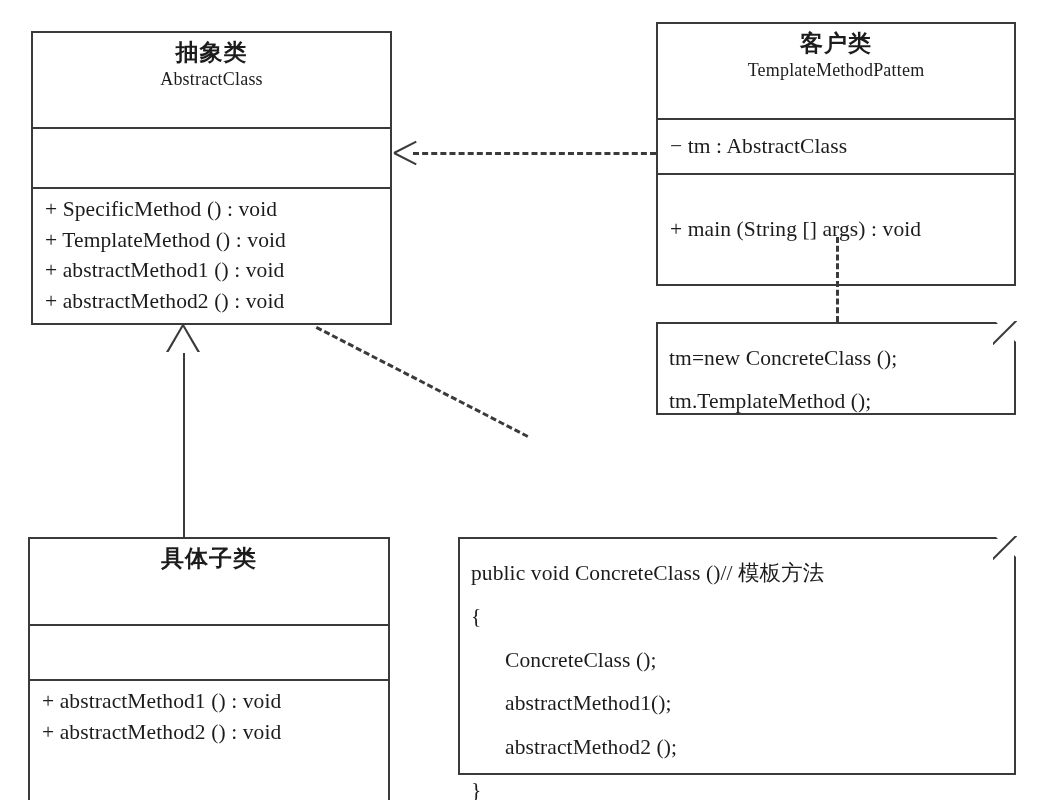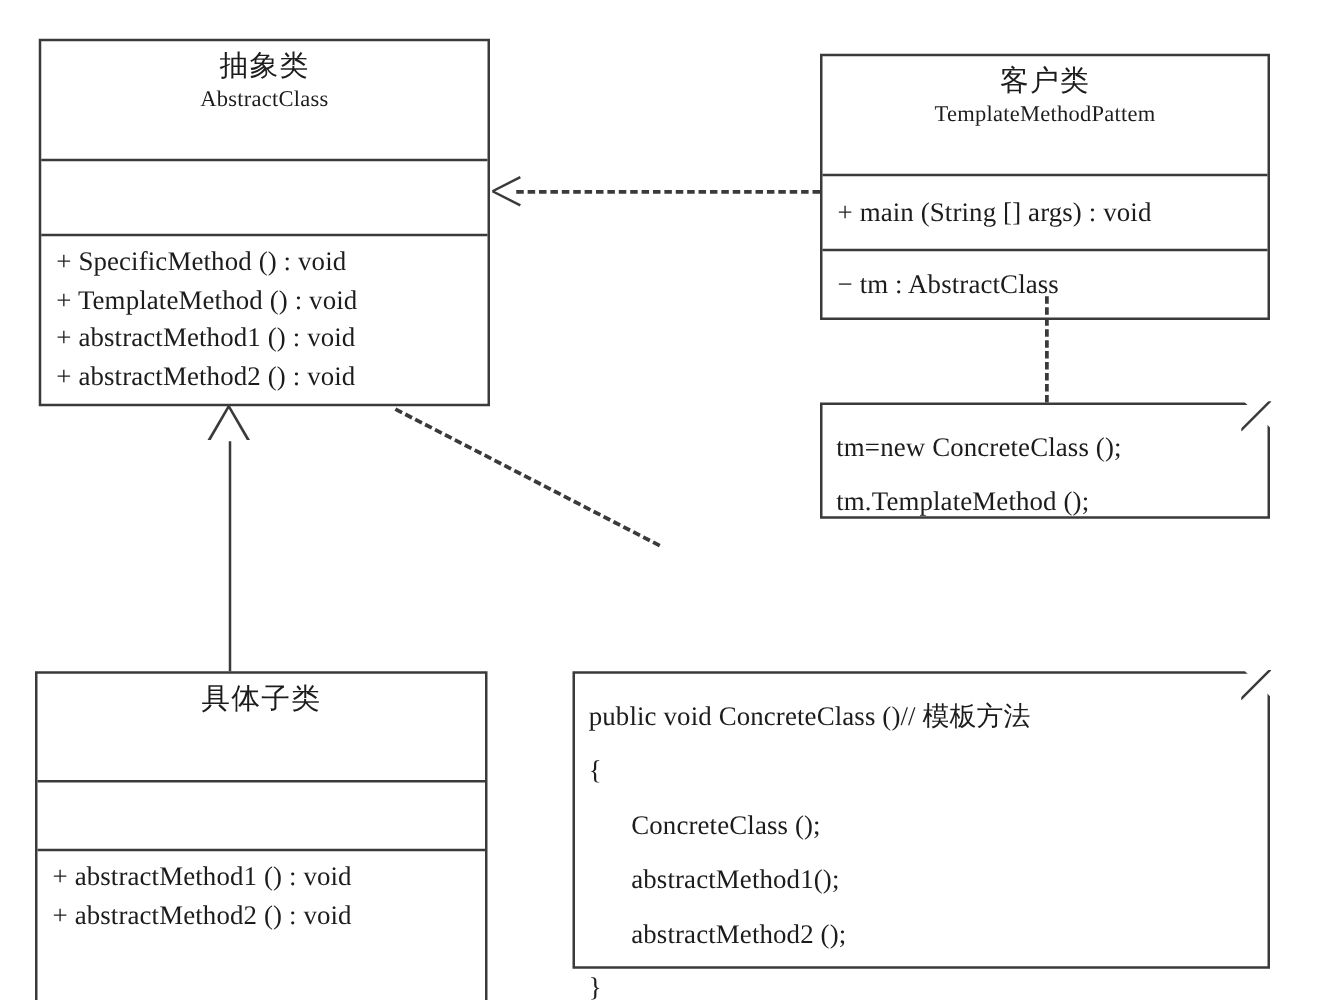--- a/index.html
+++ b/index.html
@@ -34,21 +34,21 @@
   }
   .uml-compartment + .uml-compartment {
     border-top: 2px solid #3a3a3a;
   }
   .compartment-header {
     text-align: center;
     padding: 6px 4px 8px 4px;
   }
   .class-title-cn {
     font-size: 23px;
-    font-weight: normal;
+    font-weight: bold;
     line-height: 1.25;
     letter-spacing: 1px;
   }
   .class-title-en {
     font-size: 18px;
     line-height: 1.25;
     letter-spacing: 0.2px;
   }
   .compartment-attrs,
   .compartment-ops {
@@ -183,30 +183,30 @@
     </div>
     <div class="uml-compartment compartment-attrs compartment-empty" style="height:60px;"></div>
     <div class="uml-compartment compartment-ops" style="flex:1;">
       <div class="member-line">+ SpecificMethod () : void</div>
       <div class="member-line">+ TemplateMethod () : void</div>
       <div class="member-line">+ abstractMethod1 () : void</div>
       <div class="member-line">+ abstractMethod2 () : void</div>
     </div>
   </div>
 
-  <div class="uml-class" style="left:656px; top:43px; width:360px; height:213px;">
+  <div class="uml-class" style="left:656px; top:22px; width:360px; height:264px;">
     <div class="uml-compartment compartment-header" style="height:94px;">
       <div class="class-title-cn">客户类</div>
       <div class="class-title-en">TemplateMethodPattem</div>
     </div>
+    <div class="uml-compartment compartment-attrs" style="height:55px; display:flex; align-items:center;">
+      <div class="member-line">− tm : AbstractClass</div>
+    </div>
     <div class="uml-compartment compartment-ops" style="flex:1; display:flex; align-items:center;">
       <div class="member-line">+ main (String [] args) : void</div>
-    </div>
-    <div class="uml-compartment compartment-attrs" style="height:55px; display:flex; align-items:center;">
-      <div class="member-line">− tm : AbstractClass</div>
     </div>
   </div>
 
   <div class="uml-class" style="left:28px; top:537px; width:362px; height:280px;">
     <div class="uml-compartment compartment-header" style="height:85px;">
       <div class="class-title-cn">具体子类</div>
     </div>
     <div class="uml-compartment compartment-attrs compartment-empty" style="height:55px;"></div>
     <div class="uml-compartment compartment-ops" style="flex:1;">
       <div class="member-line">+ abstractMethod1 () : void</div>

